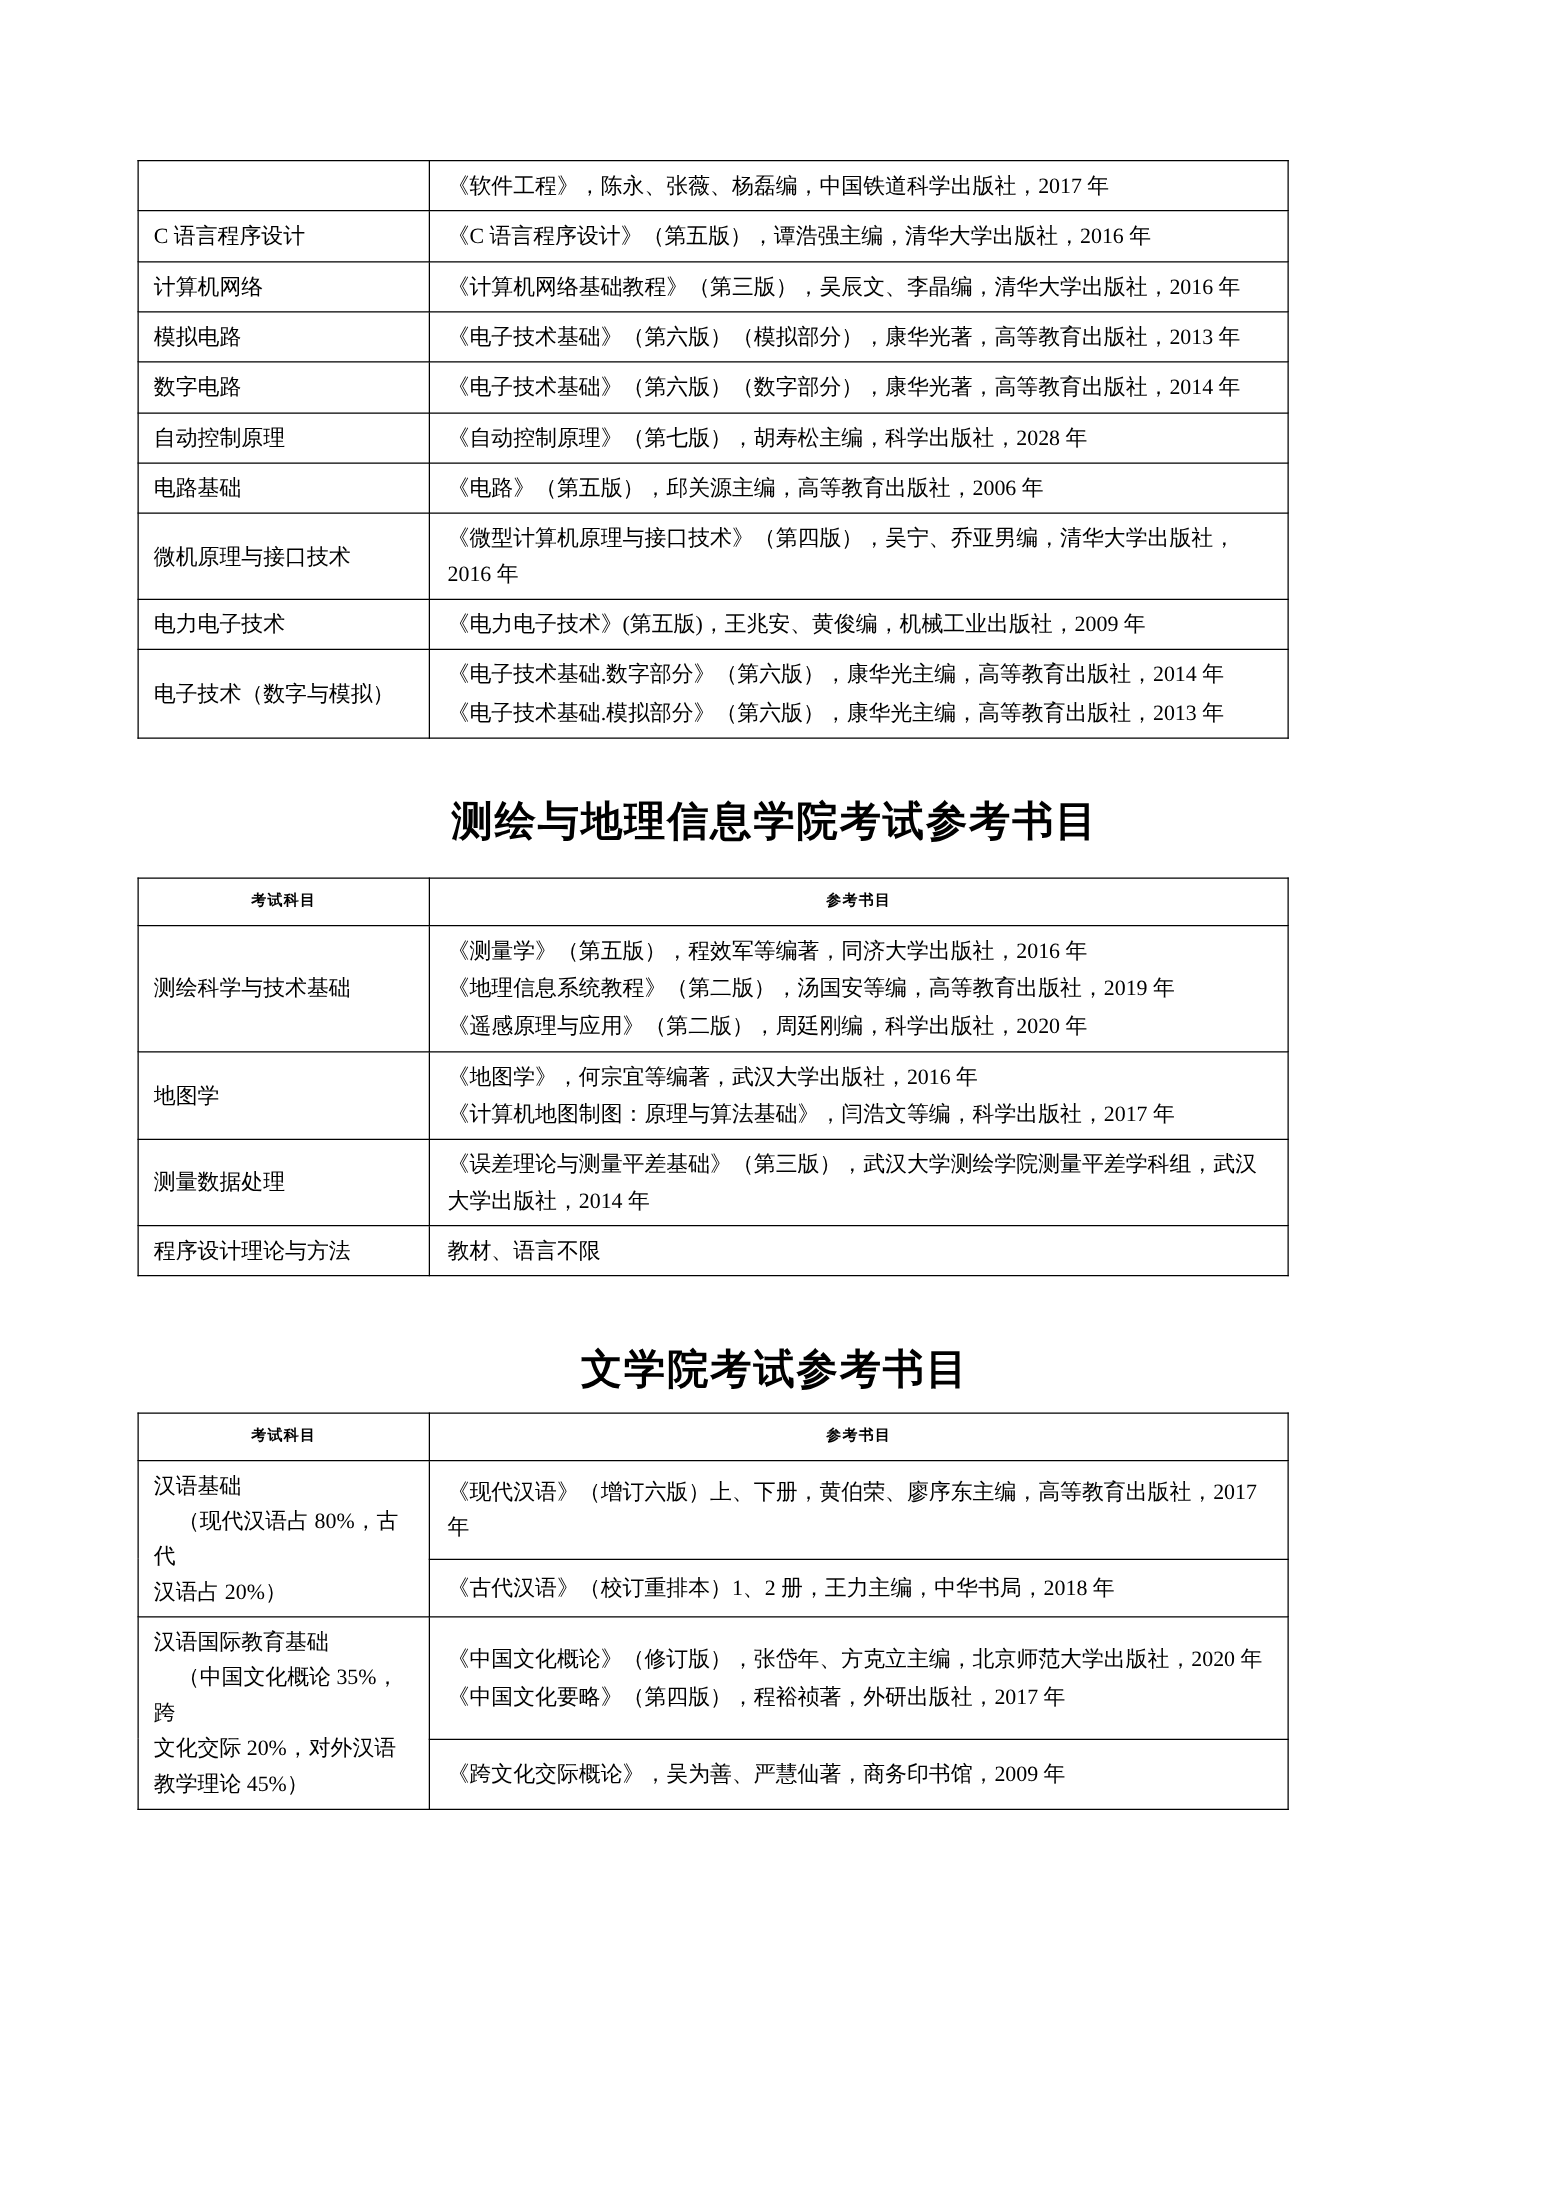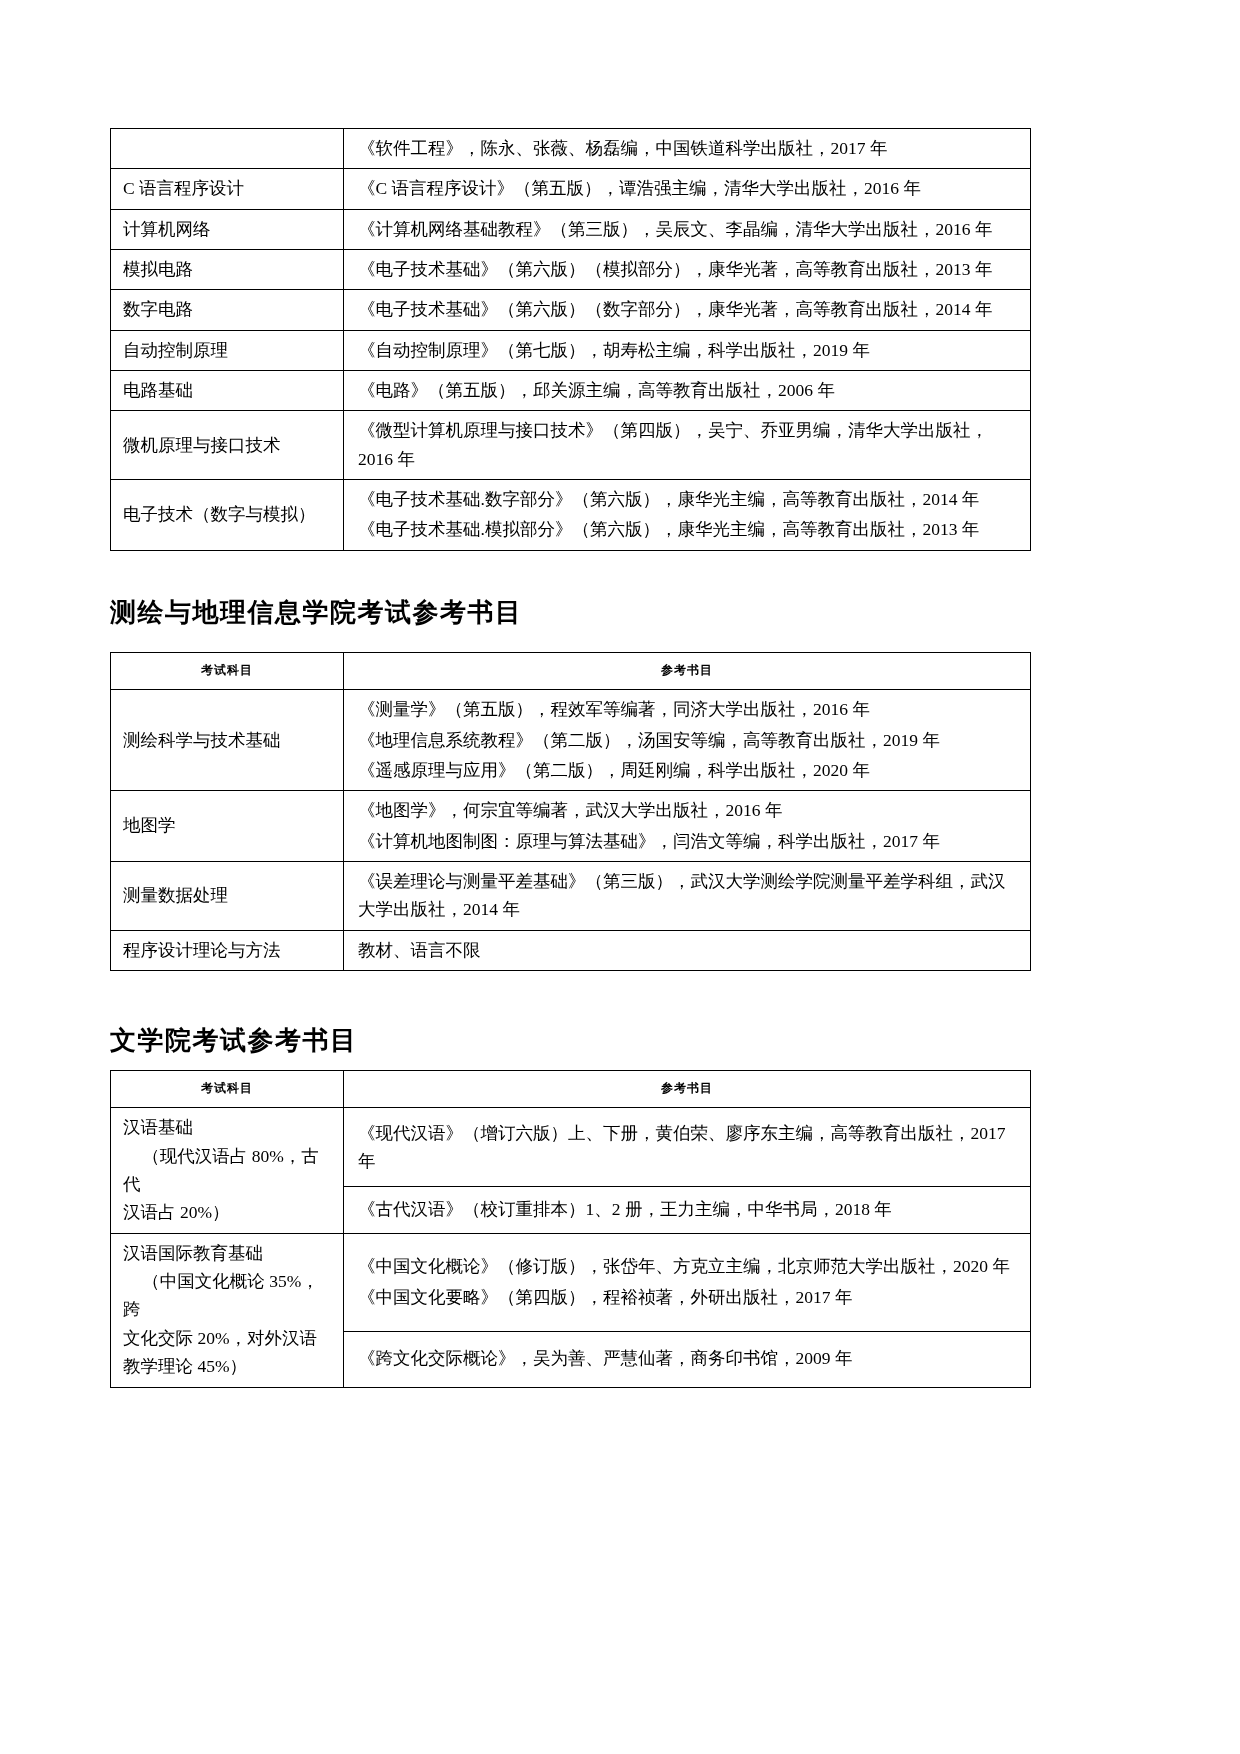--- a/index.html
+++ b/index.html
@@ -57,23 +57,23 @@
   }
   .books-cell .line {
     display: block;
     white-space: normal;
   }
   .books-cell .line + .line {
     margin-top: 2px;
   }
 
   .section-title {
-    text-align: left;
+    text-align: center;
     font-weight: bold;
-    font-size: 26px;
+    font-size: 33px;
     letter-spacing: 1.5px;
     font-family: "Liberation Serif", "DejaVu Serif", serif;
   }
   .gap-before-title-1 { height: 44px; }
   .title-block-1 { margin-bottom: 22px; }
 
   .gap-before-title-2 { height: 52px; }
   .title-block-2 { margin-bottom: 12px; }
 
   .cell-indent-1 {
@@ -118,33 +118,39 @@
       </tr>
       <tr>
         <td class="subject-cell">数字电路</td>
         <td class="books-cell">
           <span class="line">《电子技术基础》（第六版）（数字部分），康华光著，高等教育出版社，2014 年</span>
         </td>
       </tr>
       <tr>
         <td class="subject-cell">自动控制原理</td>
         <td class="books-cell">
-          <span class="line">《自动控制原理》（第七版），胡寿松主编，科学出版社，2019 年</span>
+          <span class="line">《自动控制原理》（第七版），胡寿松主编，科学出版社，2028 年</span>
         </td>
       </tr>
       <tr>
         <td class="subject-cell">电路基础</td>
         <td class="books-cell">
           <span class="line">《电路》（第五版），邱关源主编，高等教育出版社，2006 年</span>
         </td>
       </tr>
       <tr>
         <td class="subject-cell">微机原理与接口技术</td>
         <td class="books-cell">
           <span class="line">《微型计算机原理与接口技术》（第四版），吴宁、乔亚男编，清华大学出版社，2016 年</span>
+        </td>
+      </tr>
+      <tr>
+        <td class="subject-cell">电力电子技术</td>
+        <td class="books-cell">
+          <span class="line">《电力电子技术》(第五版)，王兆安、黄俊编，机械工业出版社，2009 年</span>
         </td>
       </tr>
       <tr>
         <td class="subject-cell">电子技术（数字与模拟）</td>
         <td class="books-cell">
           <span class="line">《电子技术基础.数字部分》（第六版），康华光主编，高等教育出版社，2014 年</span>
           <span class="line">《电子技术基础.模拟部分》（第六版），康华光主编，高等教育出版社，2013 年</span>
         </td>
       </tr>
     </tbody>

